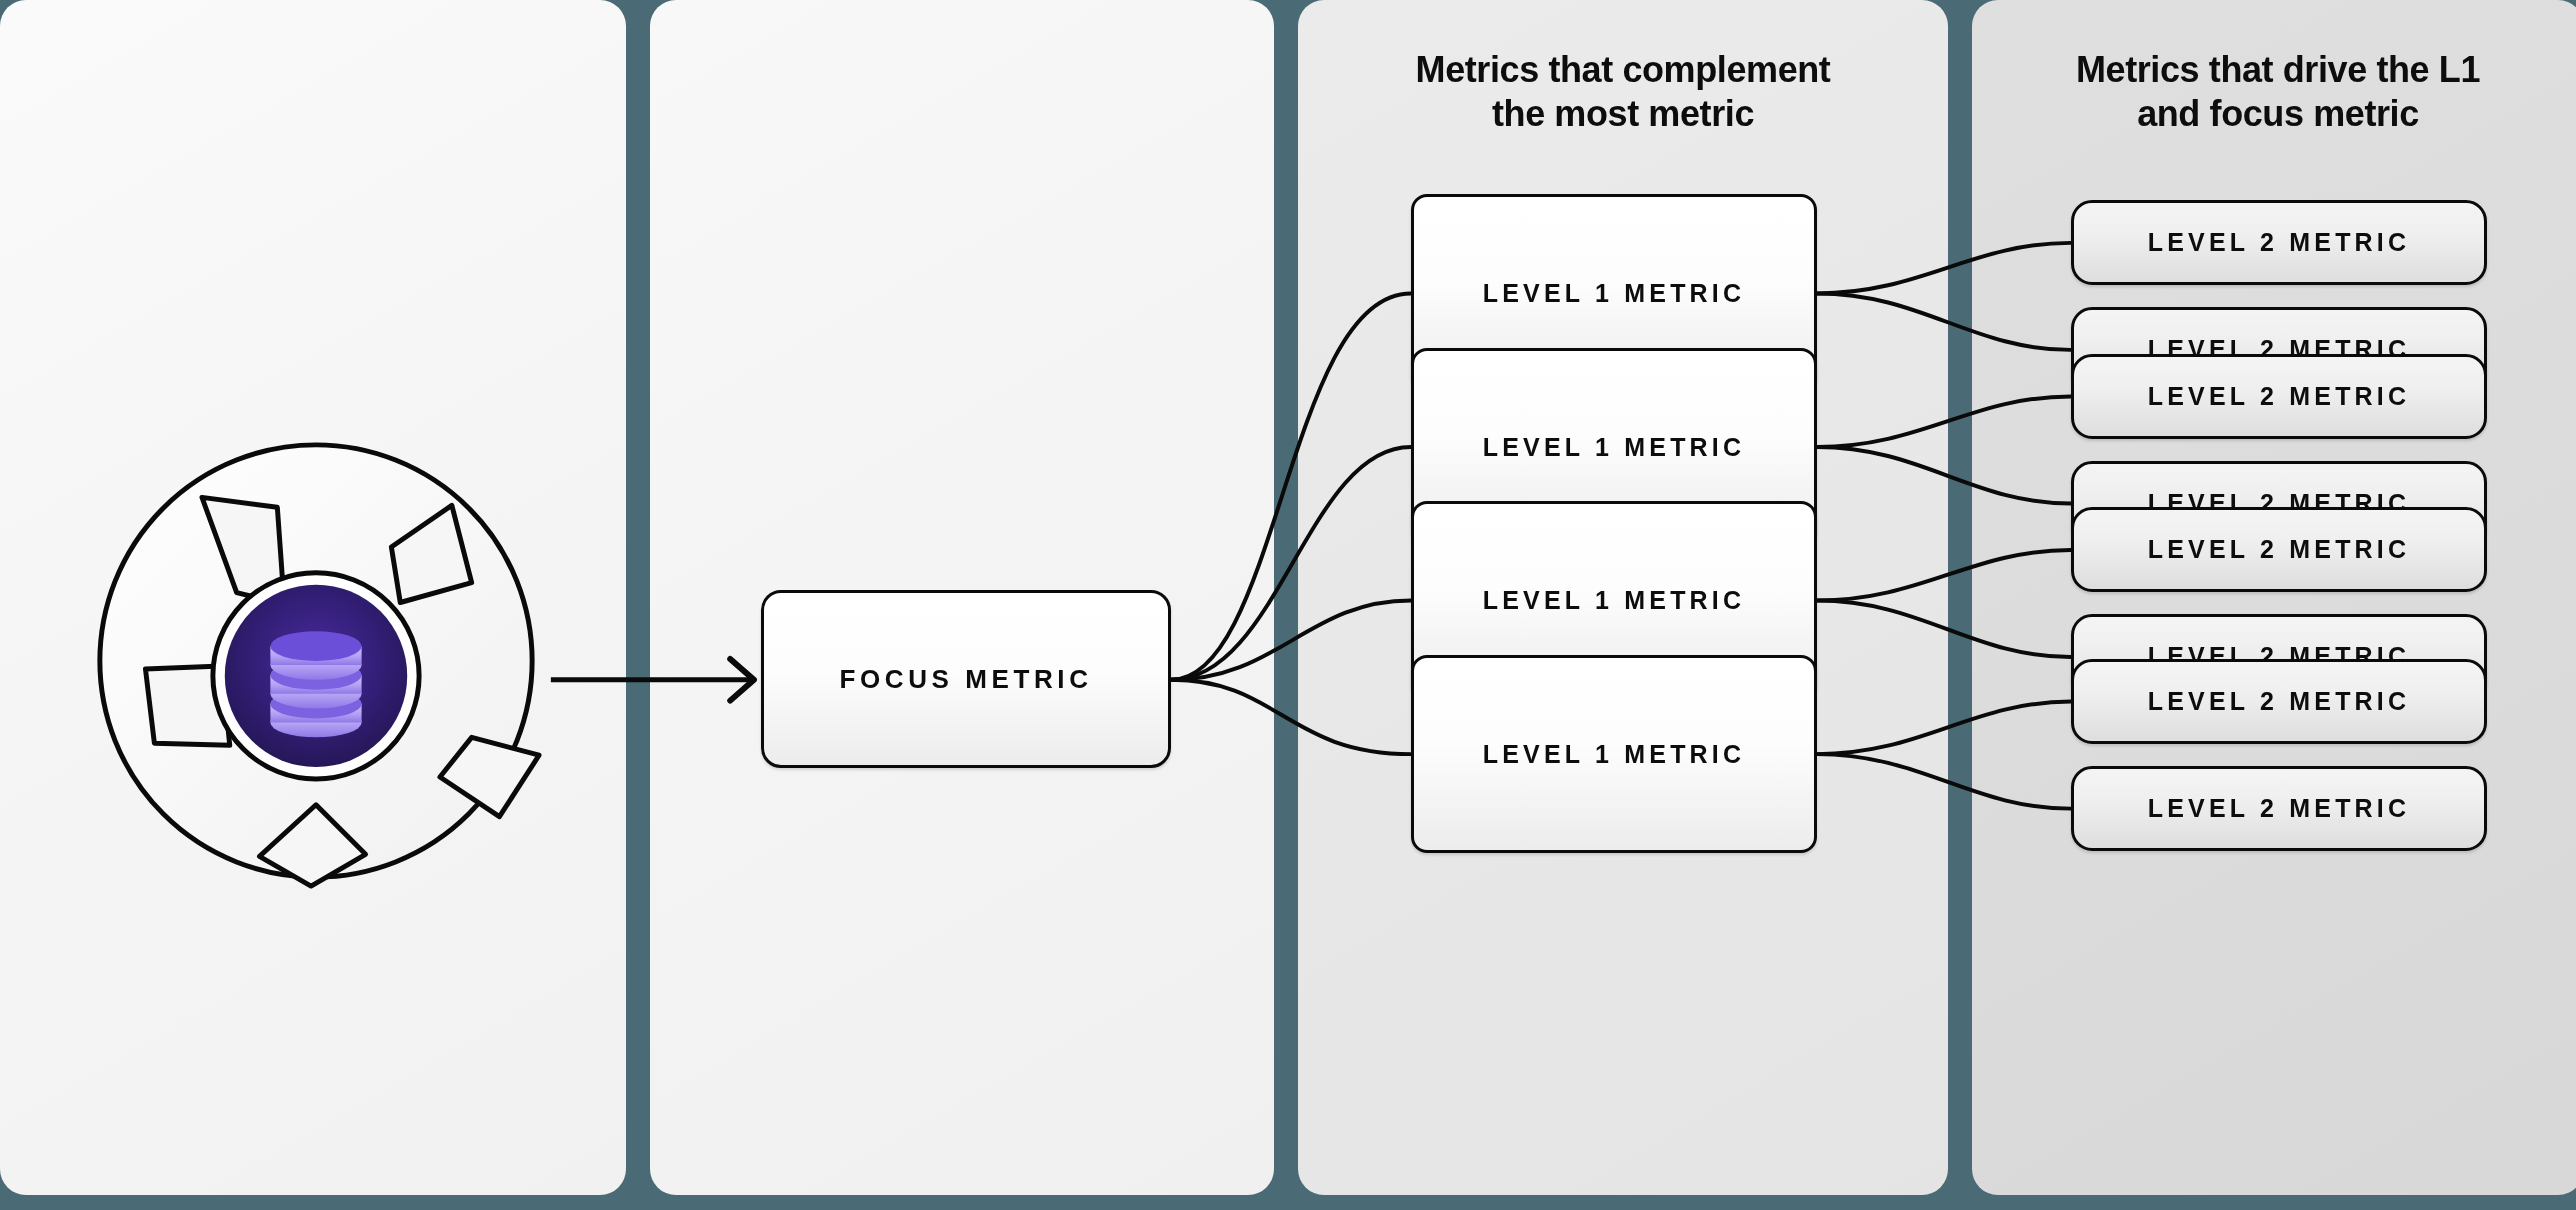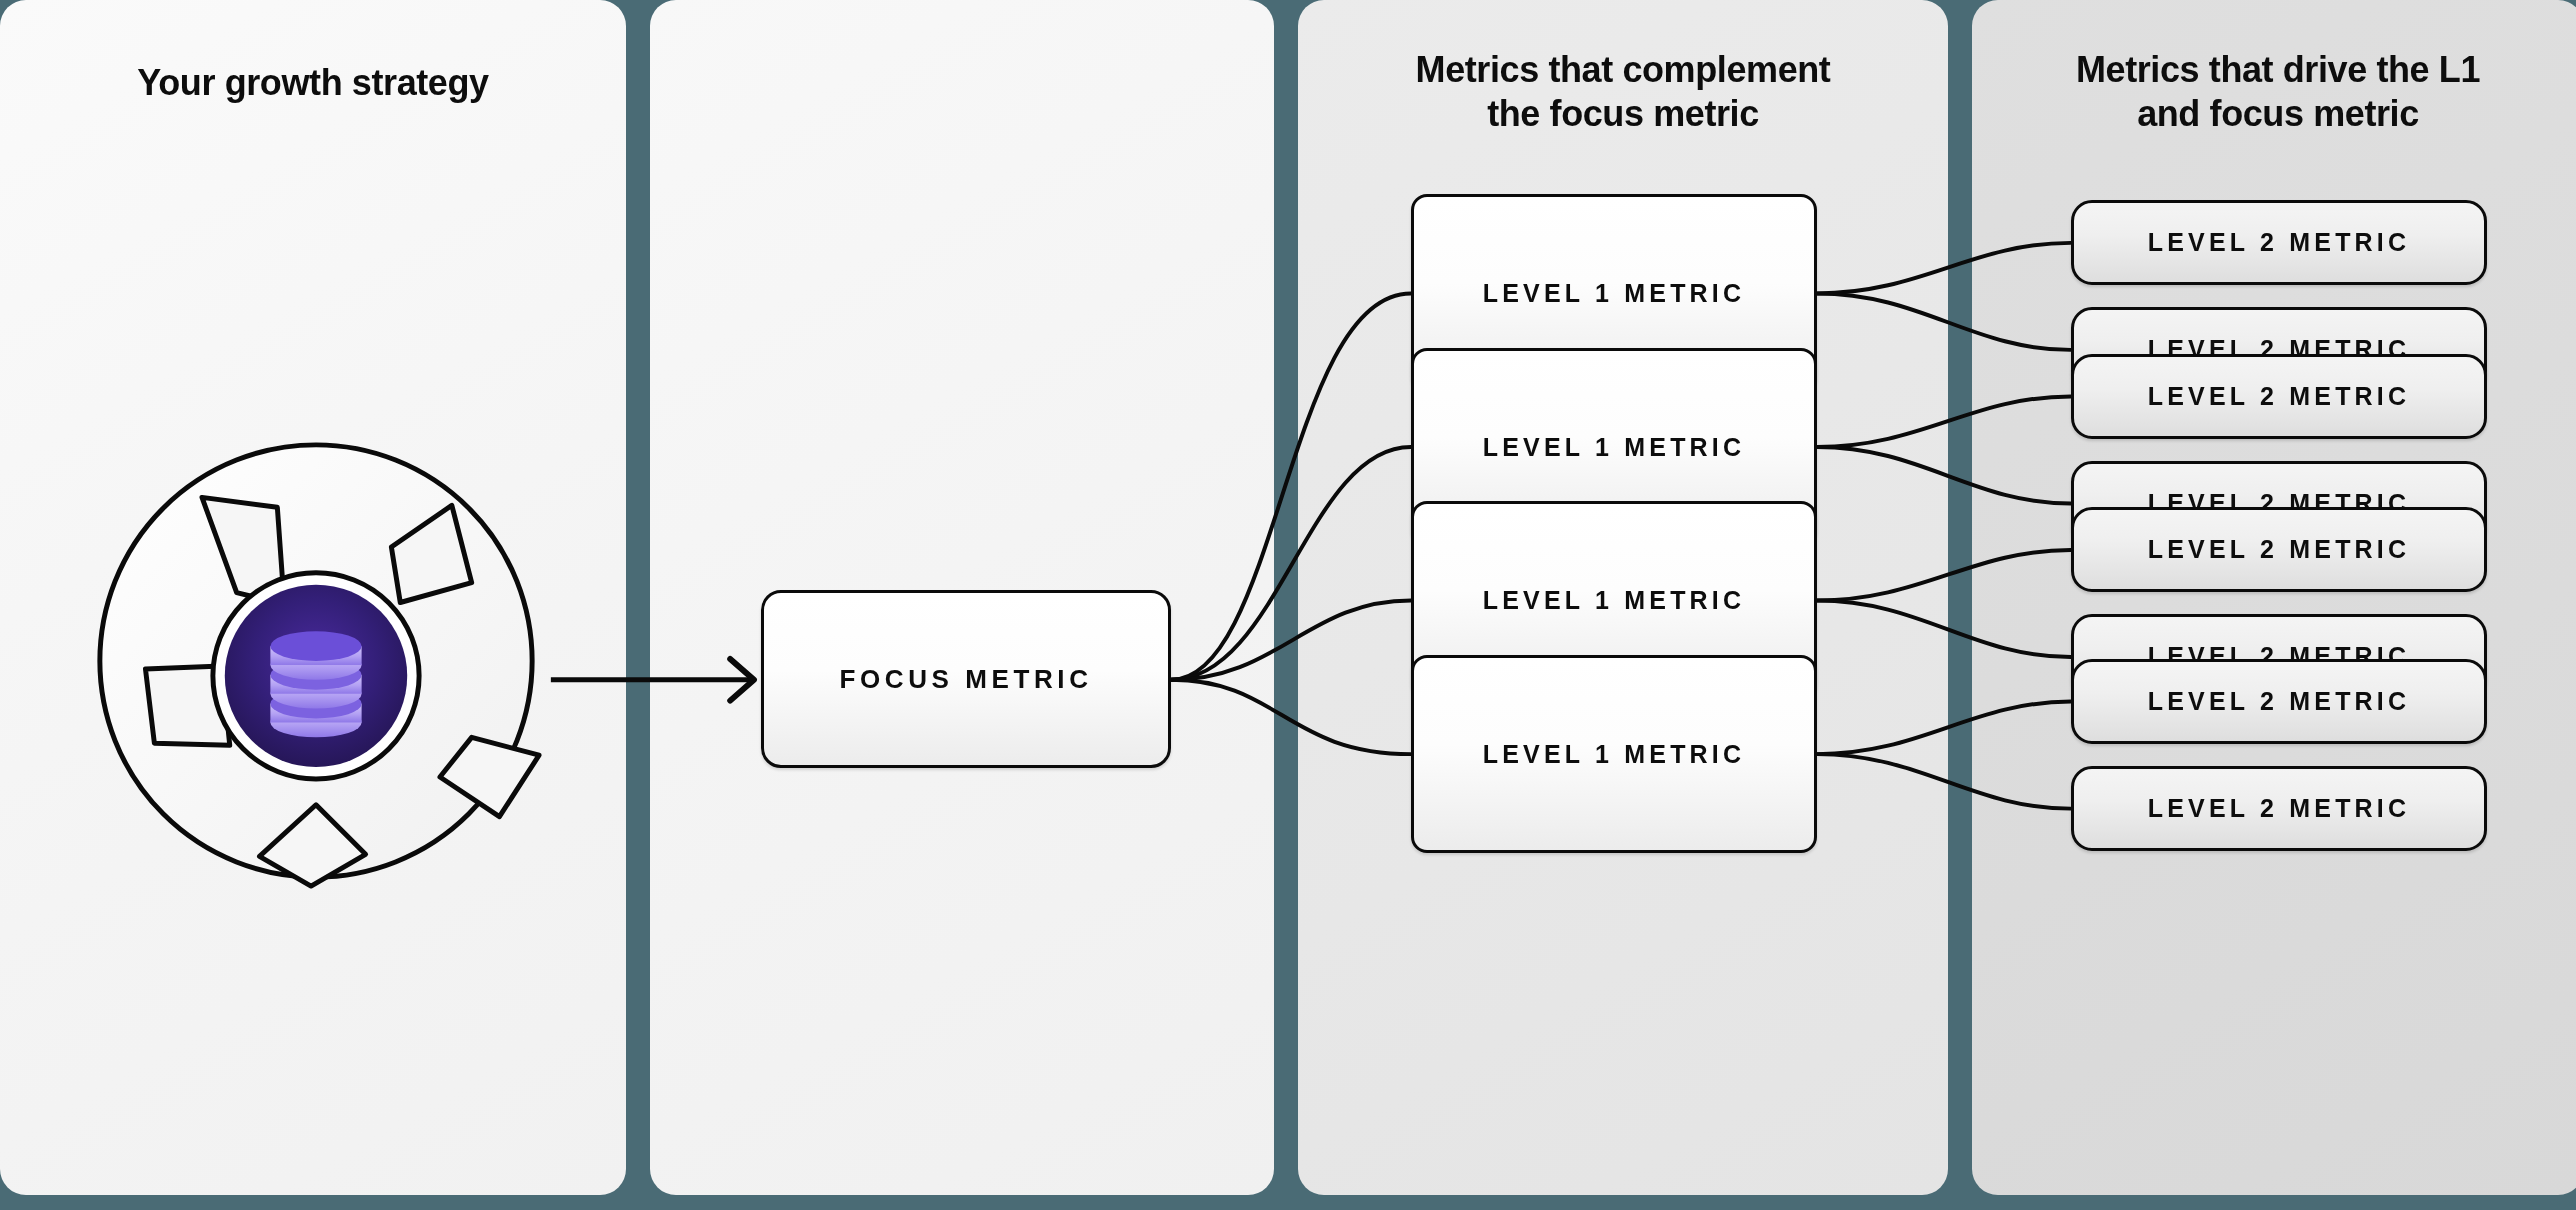--- a/index.html
+++ b/index.html
@@ -50,23 +50,22 @@
 </head>
 <body>
 
 <div id="stage">
 
   <div class="panel p1"></div>
   <div class="panel p2"></div>
   <div class="panel p3"></div>
   <div class="panel p4"></div>
 
-  <div class="col-title t1">Your growth strategy</div>
   <div class="col-title t3">Metrics that complement
-the focus metric</div>
+the most metric</div>
   <div class="col-title t4">Metrics that drive the L1
 and focus metric</div>
 
   <svg id="logo-svg" viewBox="0 0 470 470">
     <defs>
       <radialGradient id="coreGrad" cx="50%" cy="42%" r="62%">
         <stop offset="0%" stop-color="#4a2a9e"></stop>
         <stop offset="55%" stop-color="#331f78"></stop>
         <stop offset="100%" stop-color="#241553"></stop>
       </radialGradient>

